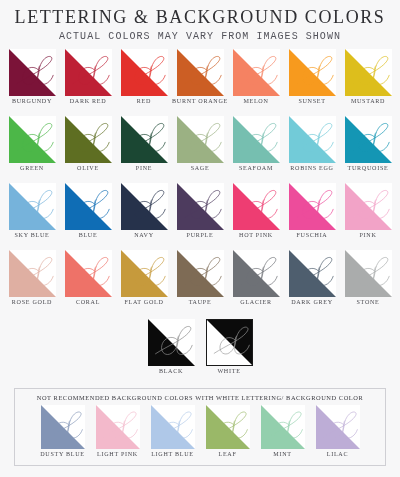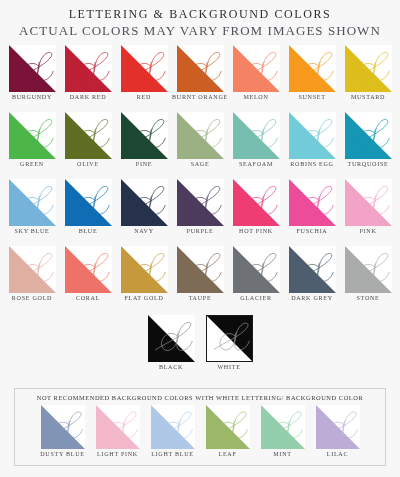--- a/index.html
+++ b/index.html
@@ -7,31 +7,31 @@
     width:400px; height:477px;
     background:#f7f7f8;
     font-family:"Liberation Serif", serif;
     overflow:hidden;
   }
   #page { position:relative; width:400px; height:477px; background:#f7f7f8; }
 
   .title {
     text-align:center;
     font-family:"Liberation Serif", serif;
-    font-size:12px;
+    font-size:18px;
     letter-spacing:1.6px;
     color:#2f2f33;
     padding-top:8px;
     line-height:1.1;
     white-space:nowrap;
   }
   .subtitle {
     text-align:center;
-    font-family:Liberation Serif, serif;
-    font-size:13px;
+    font-family:Liberation Mono, monospace;
+    font-size:10px;
     letter-spacing:1.05px;
     color:#52525a;
     padding-top:3px;
     line-height:1.1;
     white-space:nowrap;
   }
 
   .grid {
     margin-top:7px;
     display:flex;

